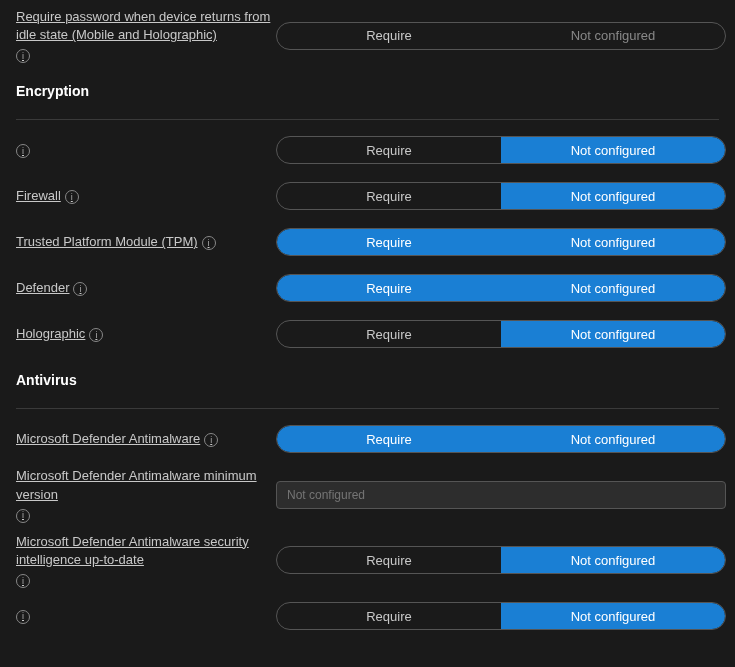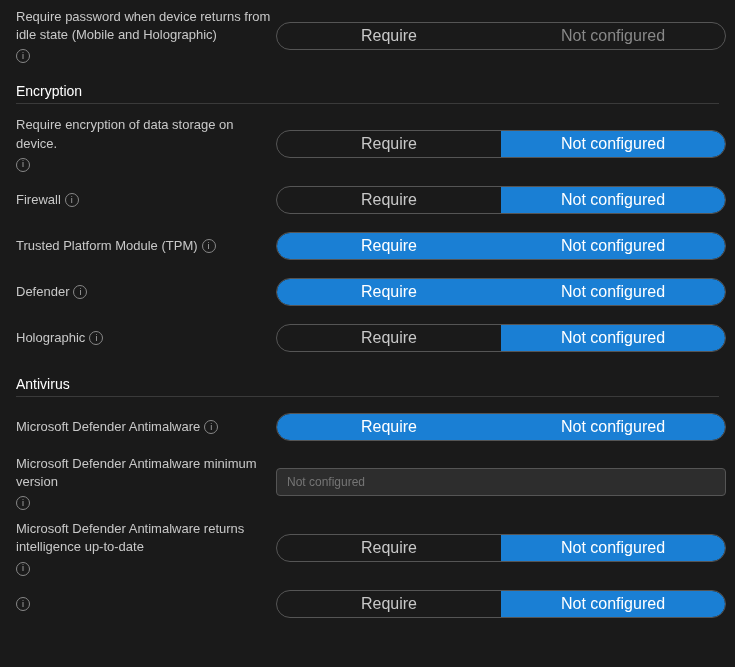--- a/index.html
+++ b/index.html
@@ -9,44 +9,45 @@
       font-family: 'Segoe UI', Arial, sans-serif;
       font-size: 13px;
       width: 735px;
       min-height: 667px;
       overflow-x: hidden;
     }
     .container {
       padding: 8px 16px 16px 16px;
     }
     .section-title {
-      font-weight: 400;
+      font-weight: 700;
       font-size: 14px;
       color: #ffffff;
       margin-bottom: 12px;
       margin-top: 20px;
-      padding-bottom: 4px;
+      padding-bottom: 20px;
       border-bottom: 1px solid #3a3a3a;
     }
     .row {
       display: flex;
       align-items: center;
       justify-content: space-between;
       margin-bottom: 10px;
       min-height: 36px;
     }
     .row-label {
       flex: 0 0 260px;
       max-width: 260px;
       color: #c8c8c8;
       font-size: 13px;
       line-height: 1.4;
       display: flex;
       align-items: flex-start;
       gap: 4px;
+      text-decoration: underline;
     }
     .info-icon {
       display: inline-flex;
       align-items: center;
       justify-content: center;
       width: 14px;
       height: 14px;
       border: 1px solid #888;
       border-radius: 50%;
       font-size: 9px;
@@ -66,21 +67,21 @@
       border-radius: 20px;
       overflow: hidden;
       width: 450px;
       height: 28px;
     }
     .toggle-btn {
       flex: 1;
       display: flex;
       align-items: center;
       justify-content: center;
-      font-size: 16px;
+      font-size: 13px;
       cursor: pointer;
       transition: background 0.2s;
     }
     .toggle-btn.require-active {
       background-color: #1a7fd4;
       color: #ffffff;
       border-radius: 18px 0 0 18px;
       font-weight: 500;
     }
     .toggle-btn.require-inactive {
@@ -132,21 +133,20 @@
         <div class="toggle-pill">
           <div class="toggle-btn require-inactive">Require</div>
           <div class="toggle-btn nc-inactive">Not configured</div>
         </div>
       </div>
     </div>
     <div class="section-title">Encryption</div>
     <div class="row">
       <div class="row-label">
         <div class="label-info-row">
-          <span>Require encryption of data storage on device.</span>
           <span class="info-icon">i</span>
         </div>
       </div>
       <div class="toggle-group">
         <div class="toggle-pill">
           <div class="toggle-btn require-inactive">Require</div>
           <div class="toggle-btn nc-active">Not configured</div>
         </div>
       </div>
     </div>
@@ -228,21 +228,21 @@
           <span class="info-icon">i</span>
         </div>
       </div>
       <div class="toggle-group">
         <input type="text" class="text-input" placeholder="Not configured" style="">
       </div>
     </div>
     <div class="row">
       <div class="row-label">
         <div class="label-info-row">
-          <span>Microsoft Defender Antimalware returns intelligence up-to-date</span>
+          <span>Microsoft Defender Antimalware security intelligence up-to-date</span>
           <span class="info-icon">i</span>
         </div>
       </div>
       <div class="toggle-group">
         <div class="toggle-pill">
           <div class="toggle-btn require-inactive">Require</div>
           <div class="toggle-btn nc-active">Not configured</div>
         </div>
       </div>
     </div>

